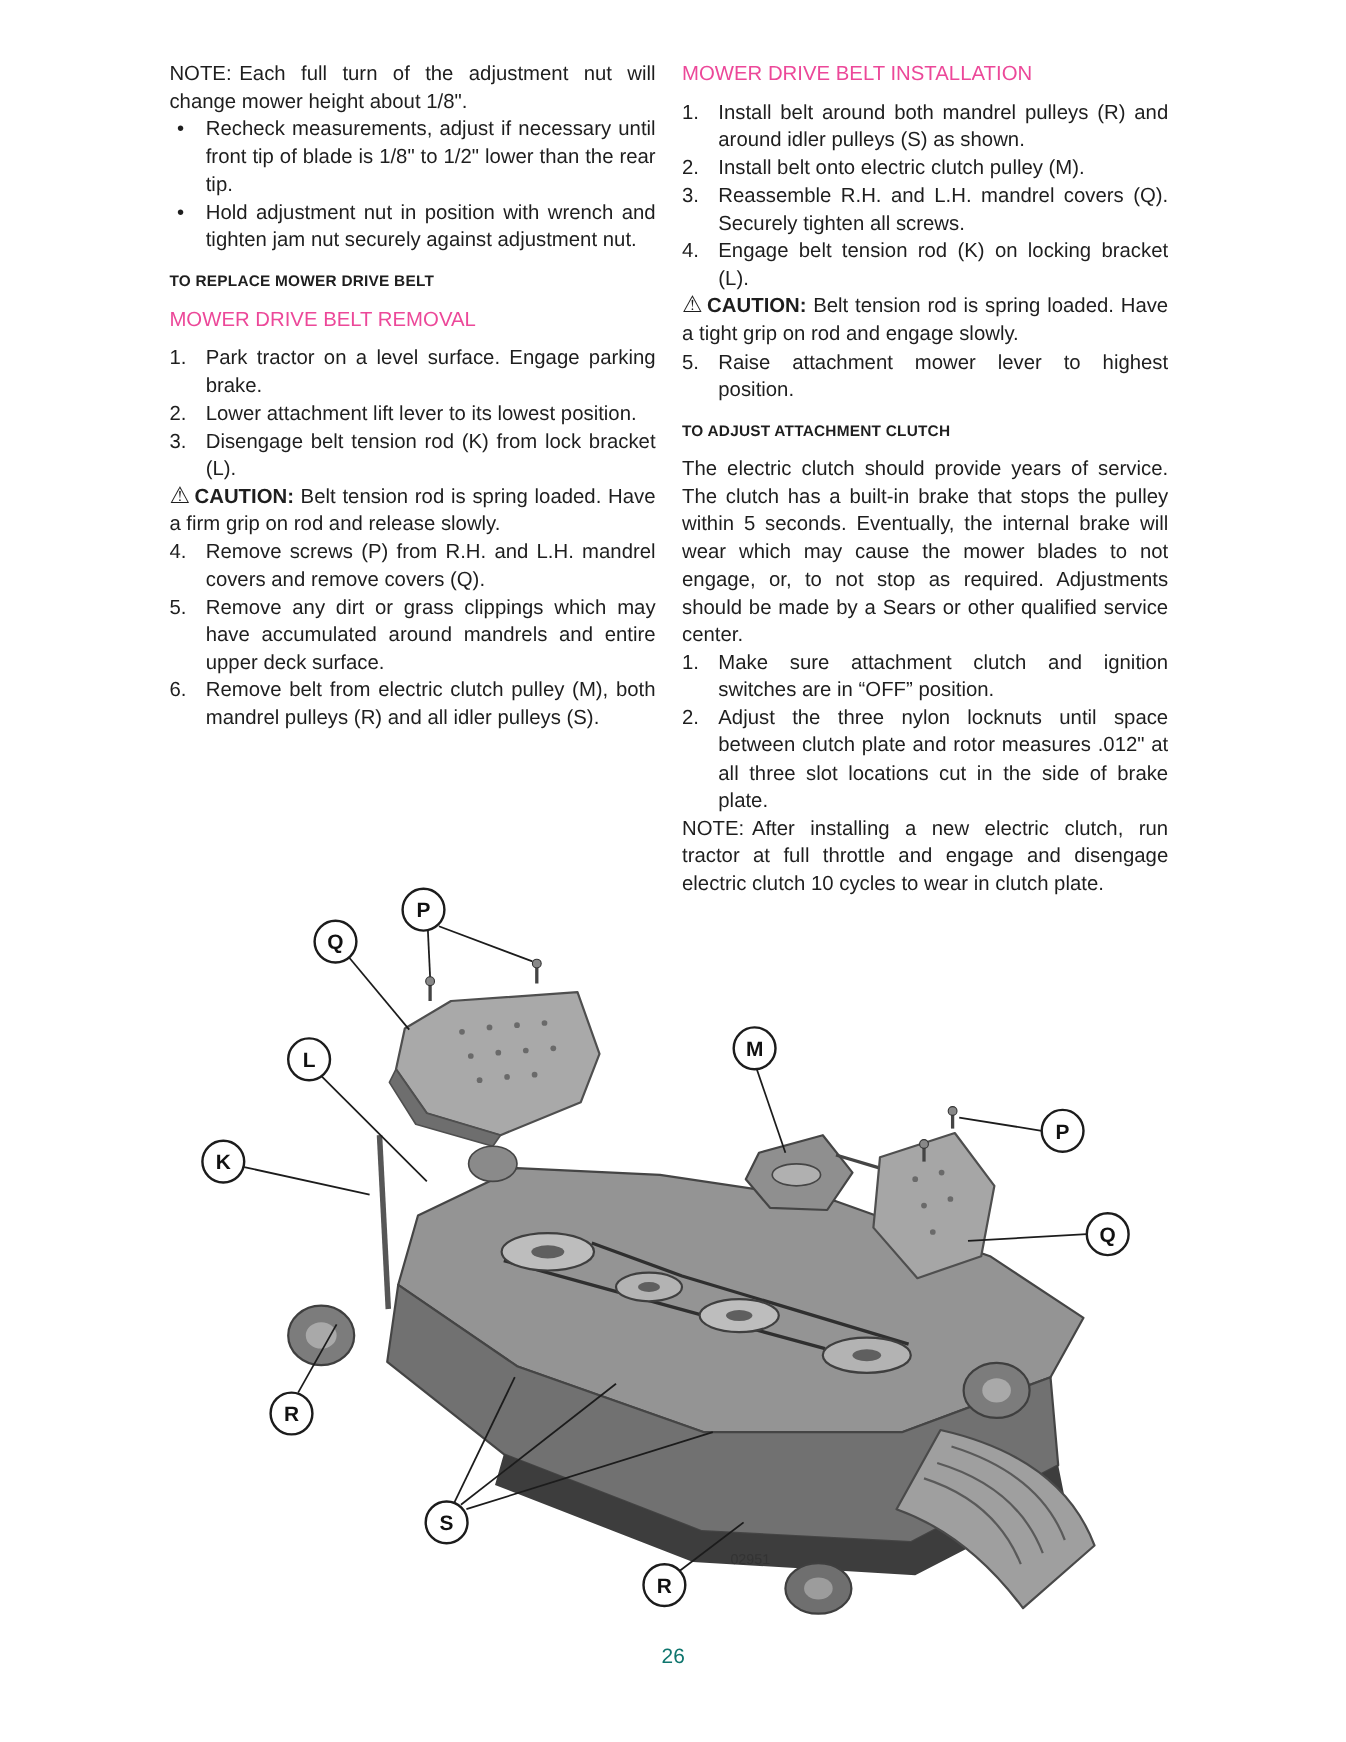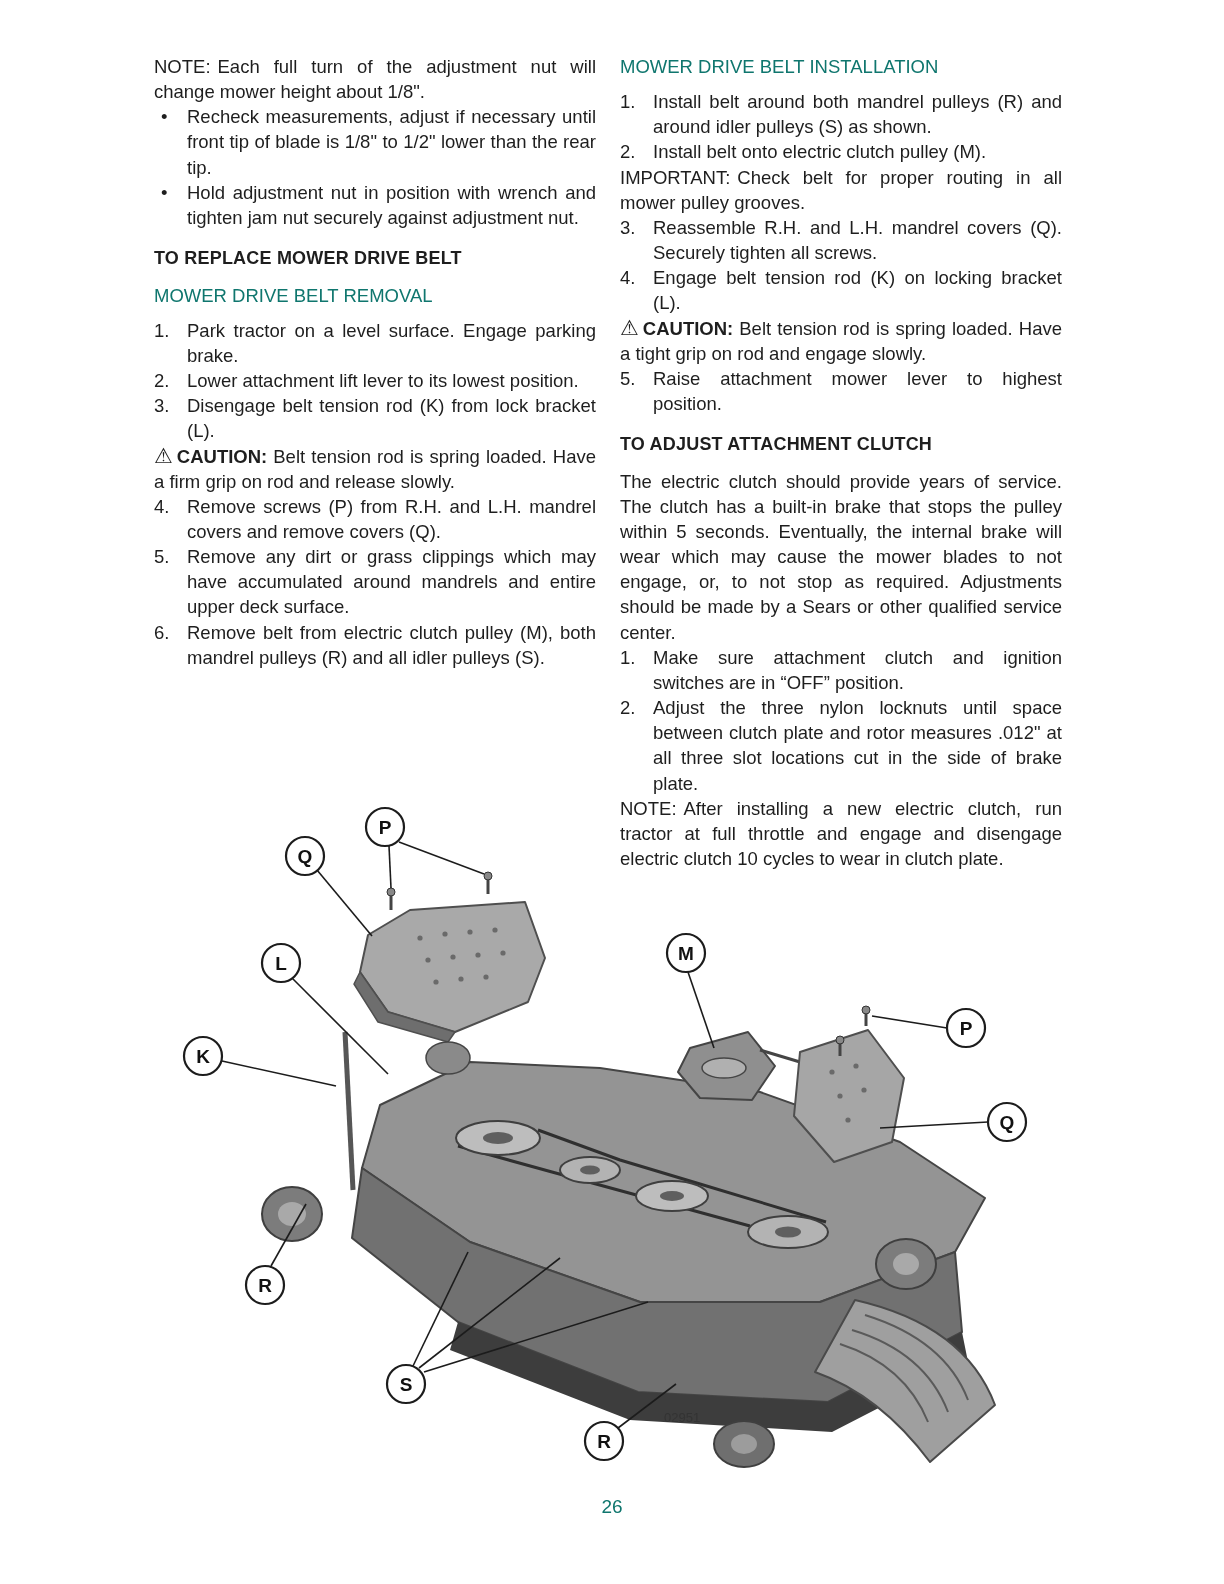--- a/index.html
+++ b/index.html
@@ -12,22 +12,22 @@
   .col-left{left:154px}
   .col-right{left:620px}
   p.para{margin:0}
   .lbl{font-weight:normal;margin-right:7px}
   .bullet{display:flex;margin:0}
   .bullet .dot{flex:0 0 26px;padding-left:7px}
   .bullet .btxt{flex:1}
   .step{display:flex;margin:0}
   .step .num{flex:0 0 33px}
   .step .txt{flex:1}
-  h2.section{font-size:18px;font-weight:bold;margin:16px 0 12px;text-align:left;letter-spacing:.2px}
-  p.subhead{margin:0 0 10px;color:#0f766e;text-align:left}
+  h2.section{font-size:14px;font-weight:bold;margin:16px 0 12px;text-align:left;letter-spacing:.2px}
+  p.subhead{margin:0 0 10px;color:#ec4899;text-align:left}
   .caution{margin:0}
   .caution .tri{font-size:21px;line-height:1;margin-right:3px}
   .caution .clbl{font-weight:bold;margin-right:6px}
   .pageno{position:absolute;top:1496px;left:0;width:100%;text-align:center;font-size:19px;color:#0f766e}
   svg.figure{position:absolute;left:0;top:780px;width:1224px;height:804px}
   svg.figure .callout-circle{fill:#fff;stroke:#1c1c1c;stroke-width:2.2}
   svg.figure text.callout-letter{font-size:19px;font-weight:bold;fill:#111;text-anchor:middle;
     font-family:"Liberation Sans",sans-serif}
   svg.figure .leader{stroke:#1c1c1c;stroke-width:1.6}
   svg.figure text.figcode{font-size:13px;fill:#333;font-family:"Liberation Sans",sans-serif}
@@ -92,23 +92,20 @@
 
     <div class="step">
       <span class="num">1.</span>
       <span class="txt">Install belt around both mandrel pulleys (R) and around idler pulleys (S) as shown.</span>
     </div>
     <div class="step">
       <span class="num">2.</span>
       <span class="txt">Install belt onto electric clutch pulley (M).</span>
     </div>
 
-    <p class="para">
-      <span class="lbl">IMPORTANT:</span><span>Check belt for proper routing in all mower pulley grooves.</span>
-    </p>
 
     <div class="step">
       <span class="num">3.</span>
       <span class="txt">Reassemble R.H. and L.H. mandrel covers (Q). Securely tighten all screws.</span>
     </div>
     <div class="step">
       <span class="num">4.</span>
       <span class="txt">Engage belt tension rod (K) on locking bracket (L).</span>
     </div>
 

